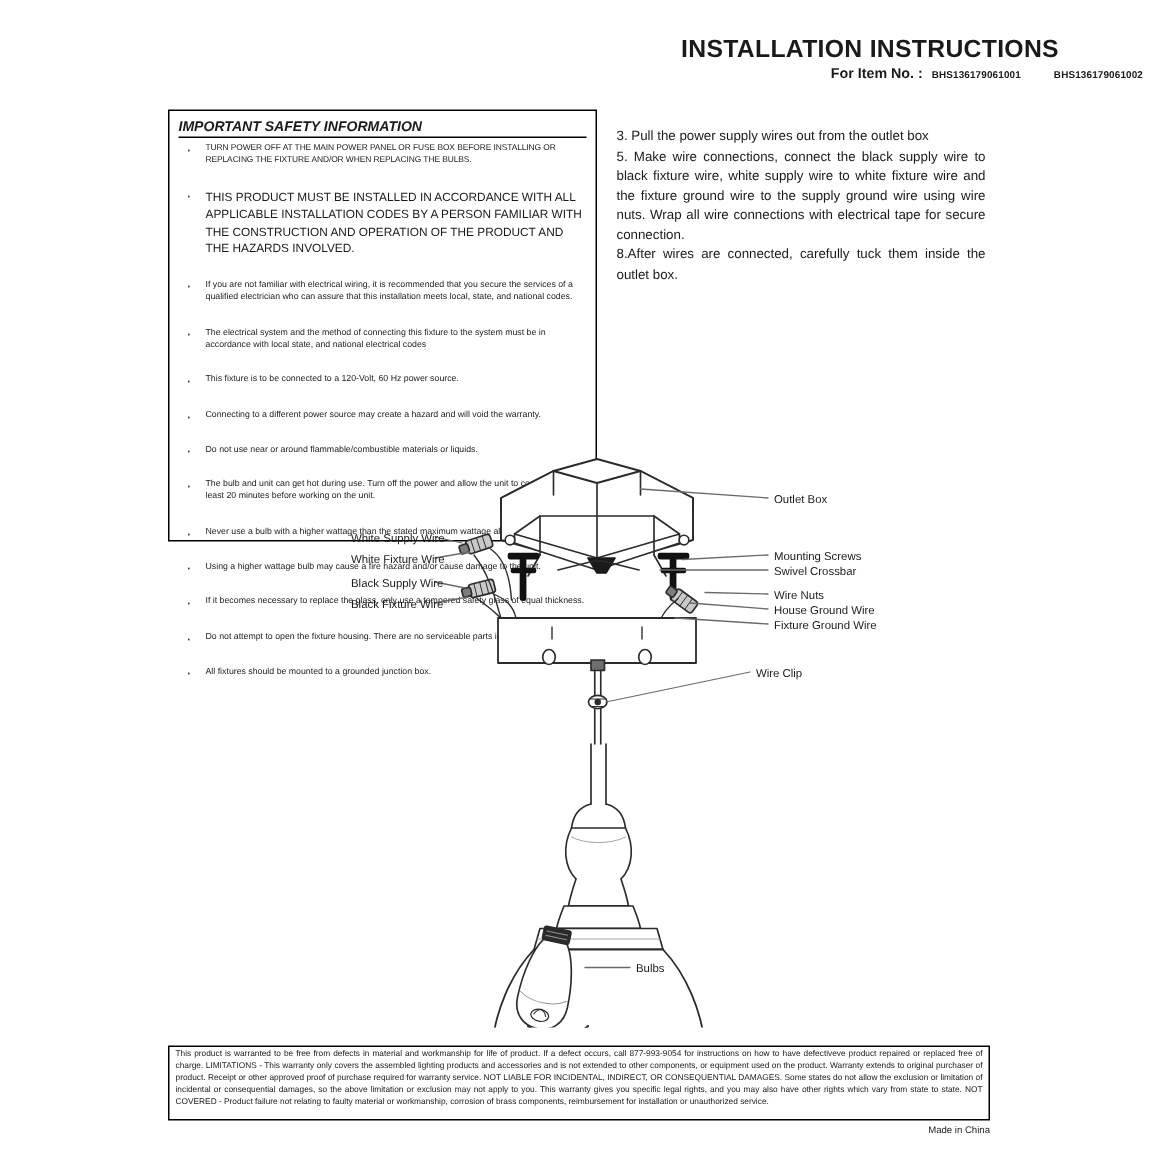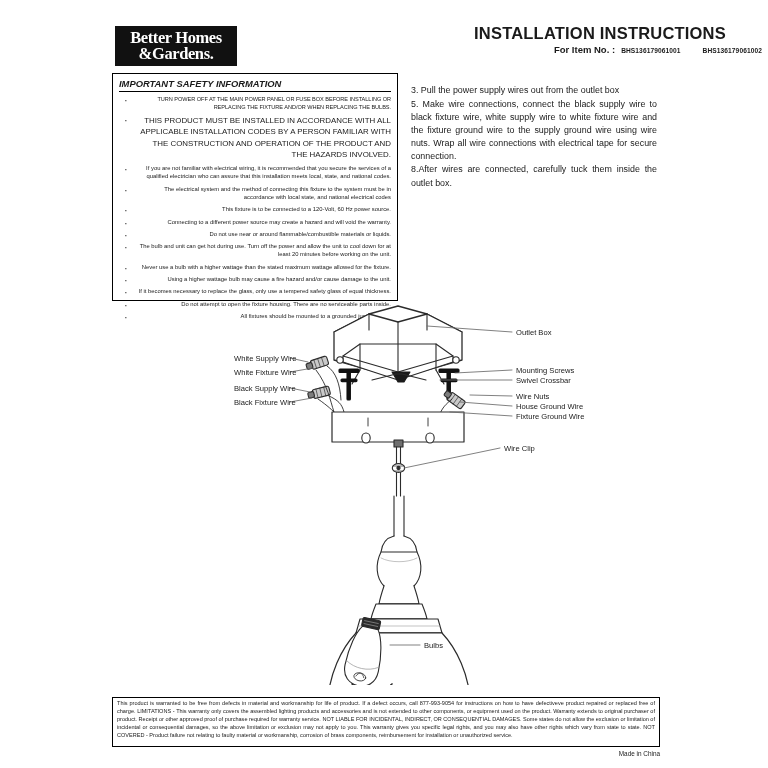--- a/index.html
+++ b/index.html
@@ -22,45 +22,45 @@
   }
   .logo-l1{
     color:#ffffff;font-family:"Liberation Serif", serif;font-weight:bold;
     font-size:16.5px;letter-spacing:-0.4px;white-space:nowrap;
   }
   .logo-l2{
     color:#ffffff;font-family:"Liberation Serif", serif;font-weight:bold;
     font-size:16.5px;letter-spacing:-0.4px;white-space:nowrap;
   }
   .hdr-title{
-    position:absolute;left:440px;top:24px;width:320px;
+    position:absolute;left:420px;top:24px;width:320px;
     font-size:16.5px;font-weight:bold;letter-spacing:0.2px;
     text-align:center;white-space:nowrap;
   }
   .hdr-item{
     position:absolute;left:440px;top:44px;width:322px;
     font-size:9.5px;font-weight:bold;display:flex;align-items:baseline;
     justify-content:flex-end;
   }
   .hdr-item .lbl{font-size:9.5px;font-weight:bold;margin-right:6px;white-space:nowrap;}
   .hdr-item .num{font-size:6.6px;font-weight:bold;letter-spacing:0.1px;white-space:nowrap;}
   .hdr-item .num2{margin-left:22px;}
 
   
   .safety-box{
-    position:absolute;left:112px;top:73px;width:286px;height:228px;
+    position:absolute;left:112px;top:73px;width:286px;height:288px;
     border:1.1px solid #000;box-sizing:border-box;padding:4px 6px 0 6px;
   }
   .safety-title{
     font-size:9.4px;font-weight:bold;font-style:italic;
     border-bottom:1px solid #000;padding-bottom:2px;margin-bottom:3px;
   }
   ul.bl{list-style:none;margin:0;padding:0;}
   ul.bl li{
-    position:relative;padding-left:18px;margin-bottom:4px;text-align:right;
+    position:relative;padding-left:18px;margin-bottom:15px;
   }
   ul.bl li:before{
     content:"\00B7";position:absolute;left:5px;top:-2px;font-size:11px;color:#333;
   }
   .b-caps{font-size:5.6px;line-height:1.45;letter-spacing:-0.05px;}
   .b-big{font-size:7.9px;line-height:1.42;}
   .b-sm{font-size:5.85px;line-height:1.42;}
 
   
   .instr{
@@ -88,24 +88,20 @@
   .made-in{
     position:absolute;left:0;top:750px;width:660px;text-align:right;
     font-size:6.4px;color:#222;
   }
 </style>
 </head>
 <body>
 
 <div class="page">
 
-  <div class="logo-box">
-    <span class="logo-l1">Better Homes</span>
-    <span class="logo-l2">&amp;Gardens.</span>
-  </div>
 
   <div class="hdr-title">INSTALLATION INSTRUCTIONS</div>
   <div class="hdr-item">
     <span class="lbl">For Item No. :</span>
     <span class="num">BHS136179061001</span>
     <span class="num num2">BHS136179061002</span>
   </div>
 
   <div class="safety-box">
     <div class="safety-title">IMPORTANT SAFETY INFORMATION</div>

